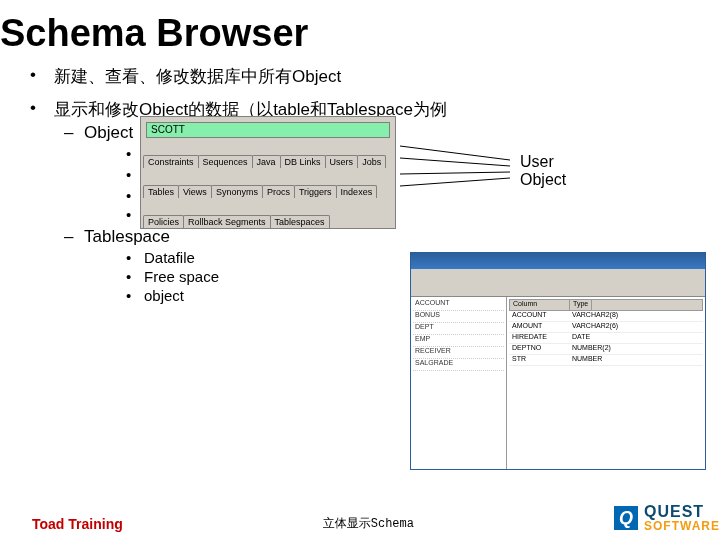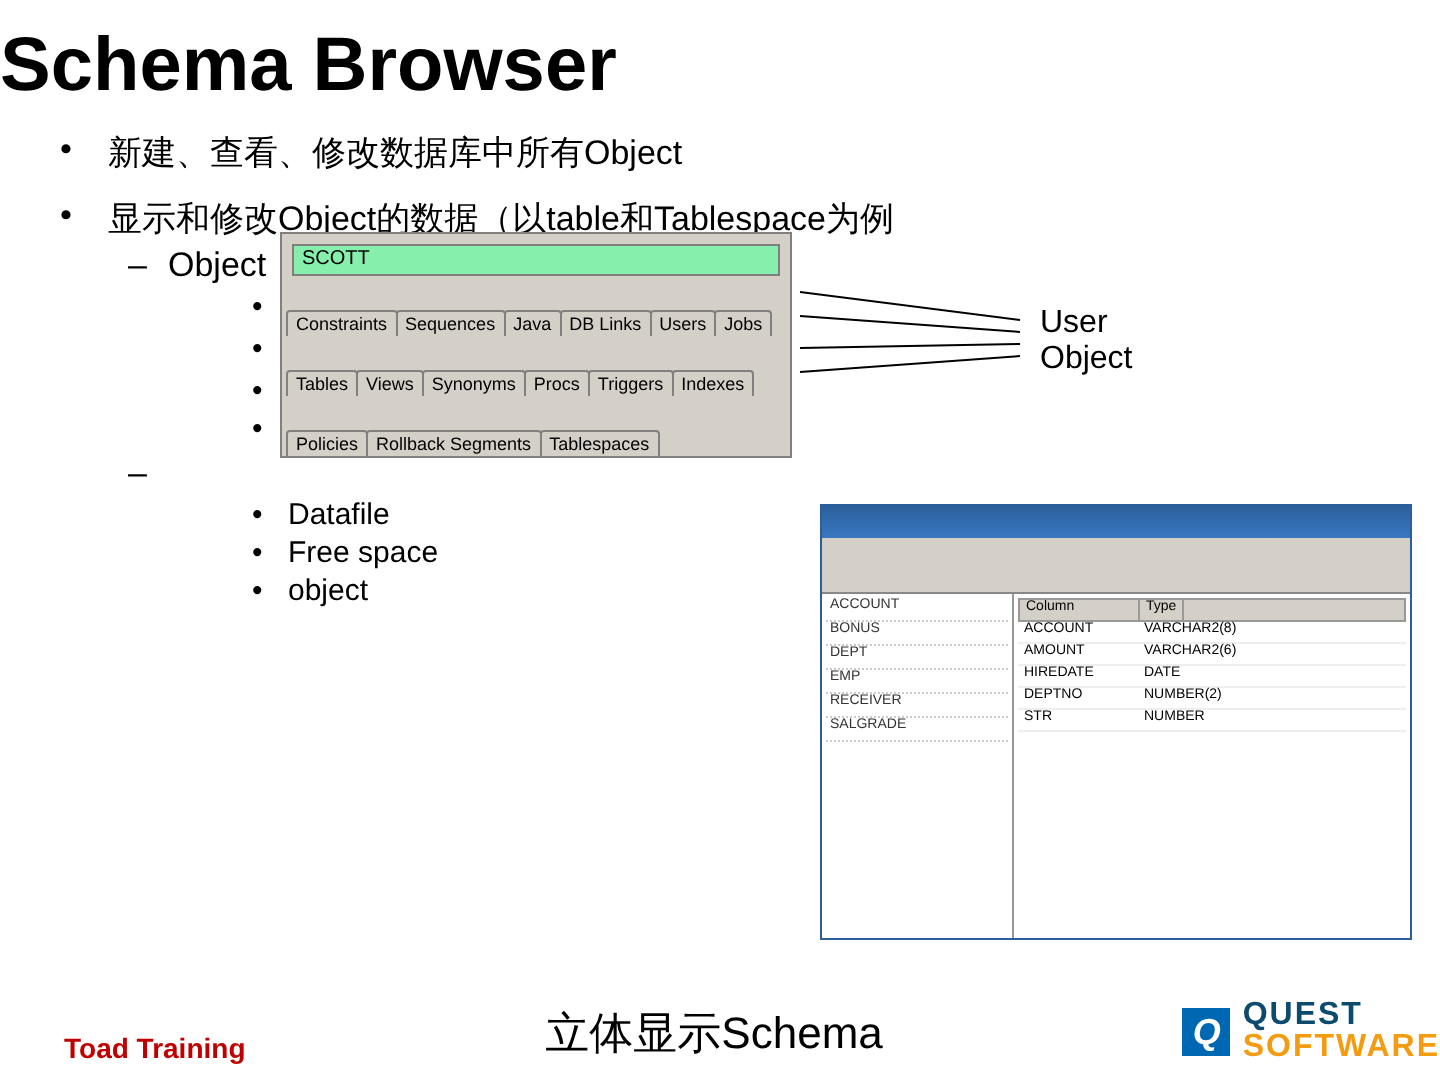--- a/index.html
+++ b/index.html
@@ -113,41 +113,41 @@
   }
   .toad {
     color: #c00000;
     font-weight: bold;
     font-size: 14px;
     font-family: Arial, sans-serif;
   }
   .footnote {
     flex: 1;
     text-align: center;
-    font-family: Liberation Sans, sans-serif;
-    font-size: 22px;
+    font-family: Liberation Mono, monospace;
+    font-size: 12px;
     color: #000;
   }
   .logo {
     display: flex; align-items: center; gap: 6px;
     font-family: Arial, sans-serif;
   }
   .logo-q {
     width: 24px; height: 24px;
     background: #0068b3;
     font-style: italic;
     color: #fff;
     font-weight: bold;
     text-align: center;
     line-height: 24px;
     font-size: 18px;
   }
   .logo-text { font-size: 10px; line-height: 1; }
   .logo-text .q { color: #0c4a6e; font-weight: bold; font-size: 16px; letter-spacing: 1px; }
-  .logo-text .s { color: #f39c12; font-weight: bold; font-size: 16px; letter-spacing: 1px; }
+  .logo-text .s { color: #f39c12; font-weight: bold; font-size: 12px; letter-spacing: 1px; }
 </style>
 </head>
 <body>
 
 <h1 class="title">Schema Browser</h1>
 
 <div class="content">
   <div class="bullet-row b1">
     <div class="bullet-dot">•</div>
     <div>新建、查看、修改数据库中所有Object</div>
@@ -175,20 +175,21 @@
       <div class="dot-row">
           <div class="dot">•</div>
         </div>
       <div class="dot-row">
           <div class="dot">•</div>
           <div>脚本</div>
         </div>
     </div>
     <div class="dash-row">
         <div class="dash">–</div>
+        <div>Tablespace</div>
       </div>
     <div class="sub2-indent">
       <div class="dot-row">
           <div class="dot">•</div>
           <div>Datafile</div>
         </div>
       <div class="dot-row">
           <div class="dot">•</div>
           <div>Free space</div>
         </div>

